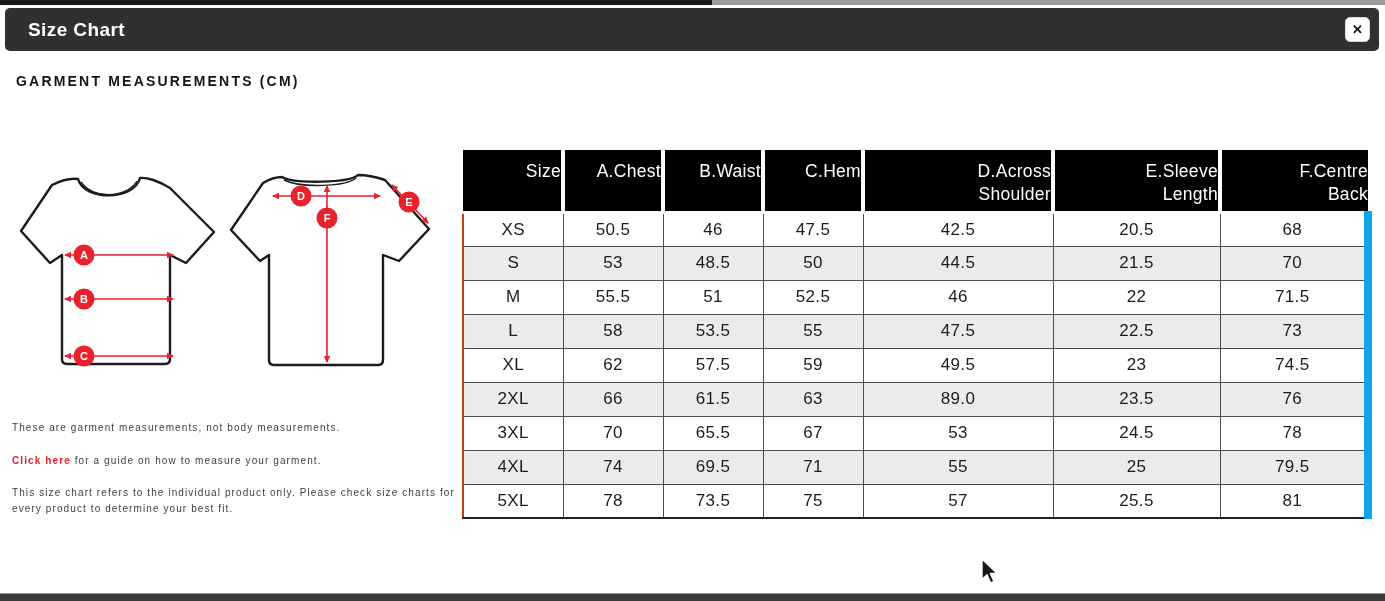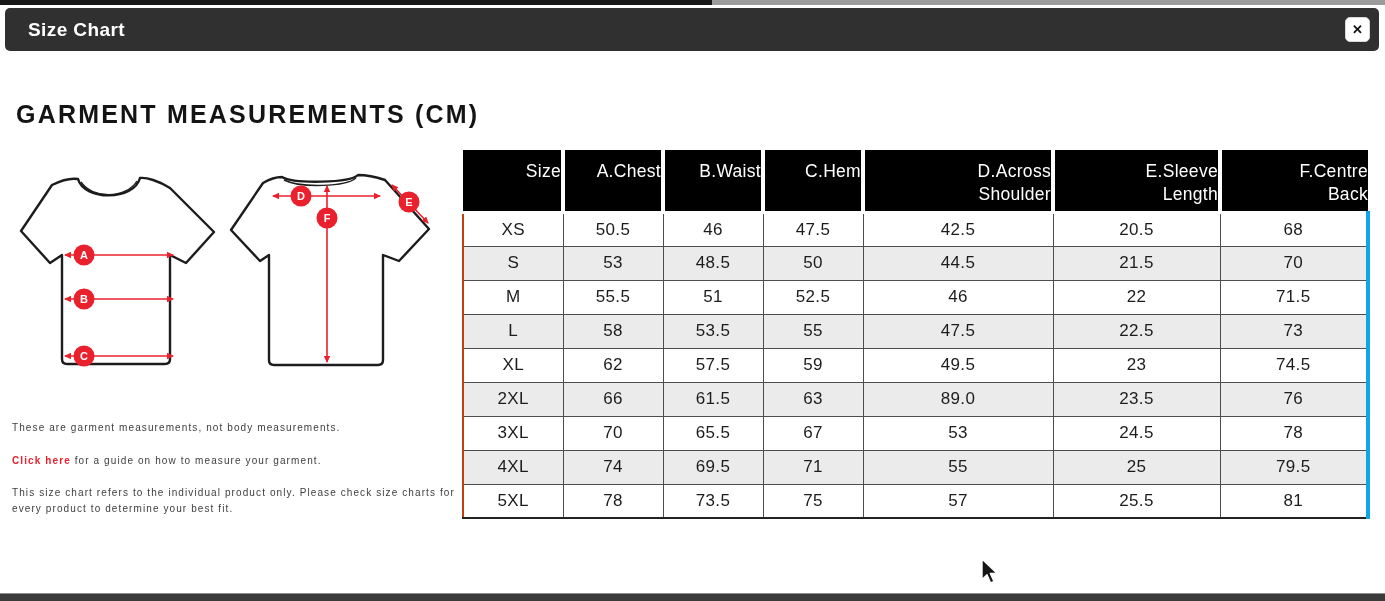--- a/index.html
+++ b/index.html
@@ -20,21 +20,21 @@
 
   
   .titlebar{position:absolute;left:5px;top:8px;width:1374px;height:43px;
     background:var(--titlebar-bg);border-radius:5px;display:flex;align-items:center;}
   .titlebar .title{color:#fff;font-size:19px;font-weight:bold;letter-spacing:.4px;padding-left:23px;}
   .close-btn{position:absolute;right:9px;top:9px;width:25px;height:25px;background:#fff;
     border:1px solid #d8d8d8;border-radius:5px;color:#111;font-size:13px;font-weight:bold;
     display:flex;align-items:center;justify-content:center;cursor:pointer;line-height:1;}
 
   
-  .heading{position:absolute;left:16px;top:100px;font-size:25px;font-weight:600;
+  .heading{position:absolute;left:16px;top:73px;font-size:14px;font-weight:600;
     letter-spacing:2.2px;color:#141414;text-align:center;}
 
   
   .diagram{position:absolute;left:10px;top:160px;width:445px;height:218px;}
   .shirt{fill:#ffffff;stroke:#1c1c1c;stroke-width:2.4;stroke-linejoin:round;}
   .collar{fill:none;stroke:#1c1c1c;stroke-width:1.4;}
   .arrow{stroke:var(--accent-red);stroke-width:1.6;}
   .dot{fill:var(--accent-red);}
   .dot-label{fill:#ffffff;font-size:11px;font-weight:bold;text-anchor:middle;
     font-family:"Liberation Sans", sans-serif;}
@@ -48,21 +48,21 @@
   
   .size-table{position:absolute;left:462px;top:150px;border-collapse:collapse;table-layout:fixed;}
   .size-table th{background:var(--thead-bg);color:#fff;font-weight:normal;font-size:17.5px;
     letter-spacing:.3px;vertical-align:top;padding-top:10px;height:62px;text-align:right;
     white-space:pre-line;line-height:1.32;border-right:4px solid #fff;border-bottom:3px solid #fff;}
   .size-table th:last-child{border-right:none;}
   .size-table td{height:34px;text-align:center;font-size:17px;color:#1c1c1c;letter-spacing:.4px;
     border:1px solid #4d4d4d;background:#fff;}
   .size-table tbody tr:nth-child(even) td{background:var(--row-alt);}
   .size-table tbody tr td:first-child{border-left:2px solid #c2410c;}
-  .size-table tbody tr td:last-child{border-right:4px solid #0ea5e9;margin-left:44px;}
+  .size-table tbody tr td:last-child{border-right:8px solid #0ea5e9;margin-left:44px;}
   .size-table tbody tr:last-child td{border-bottom:2px solid #222;}
 
   
   .bottom-bar{position:absolute;left:0;bottom:0;width:1385px;height:8px;background:#3b3b3b;
     border-top:1px solid #8d8d8d;}
 
   
   .cursor{position:absolute;left:976px;top:556px;pointer-events:none;}
 </style>
 </head>

